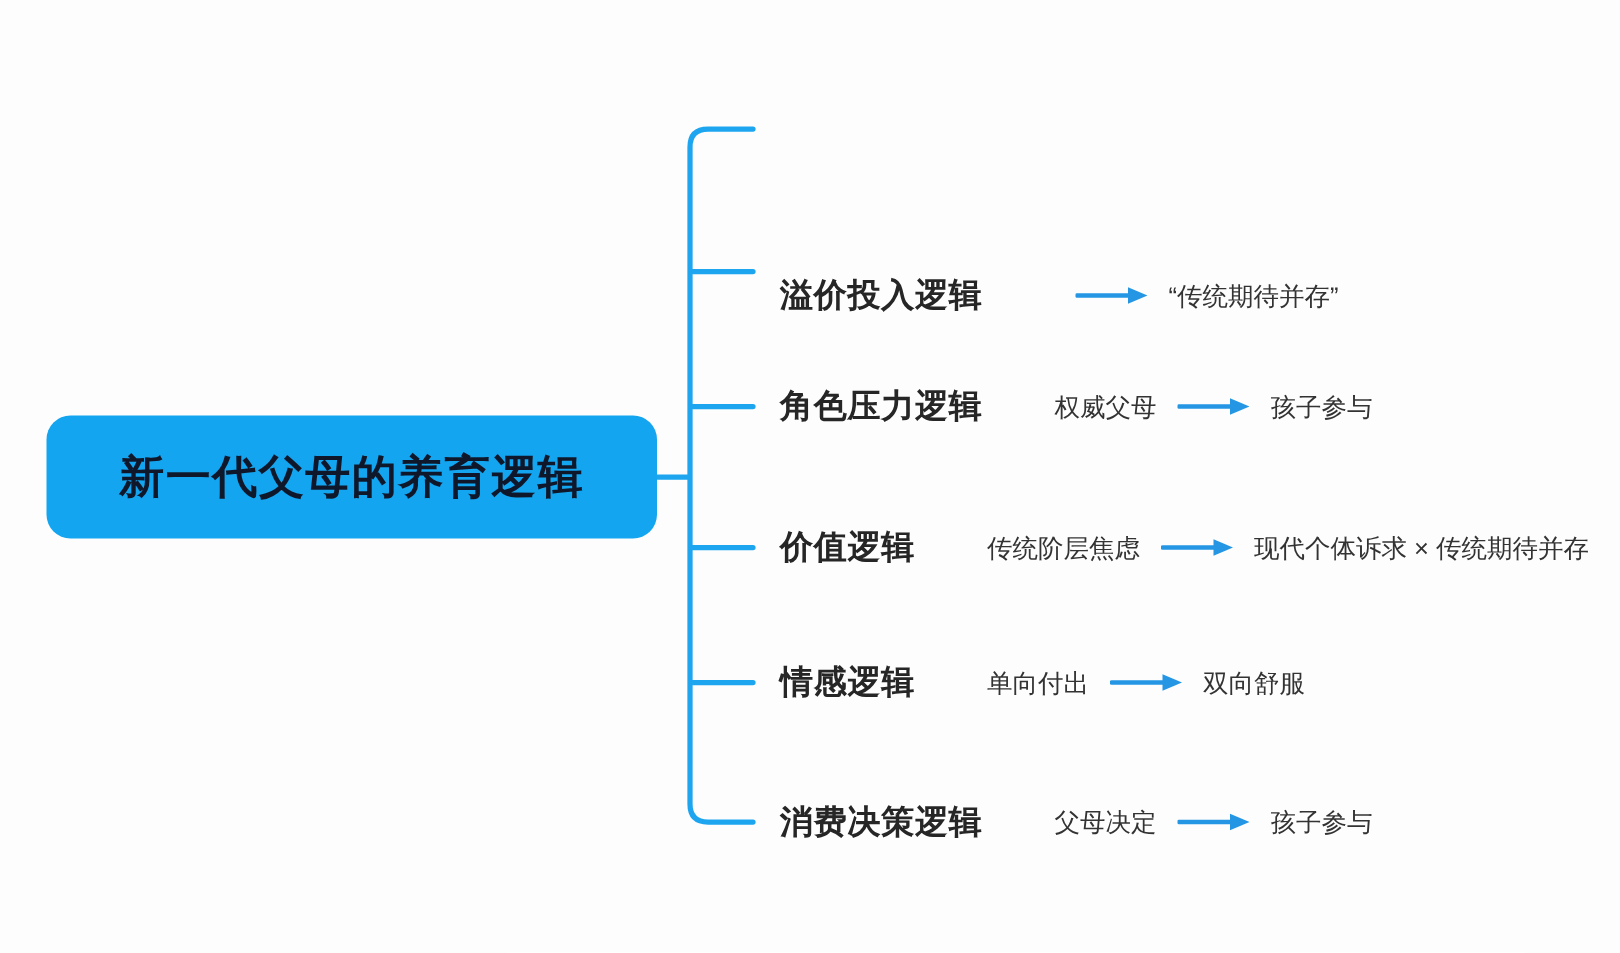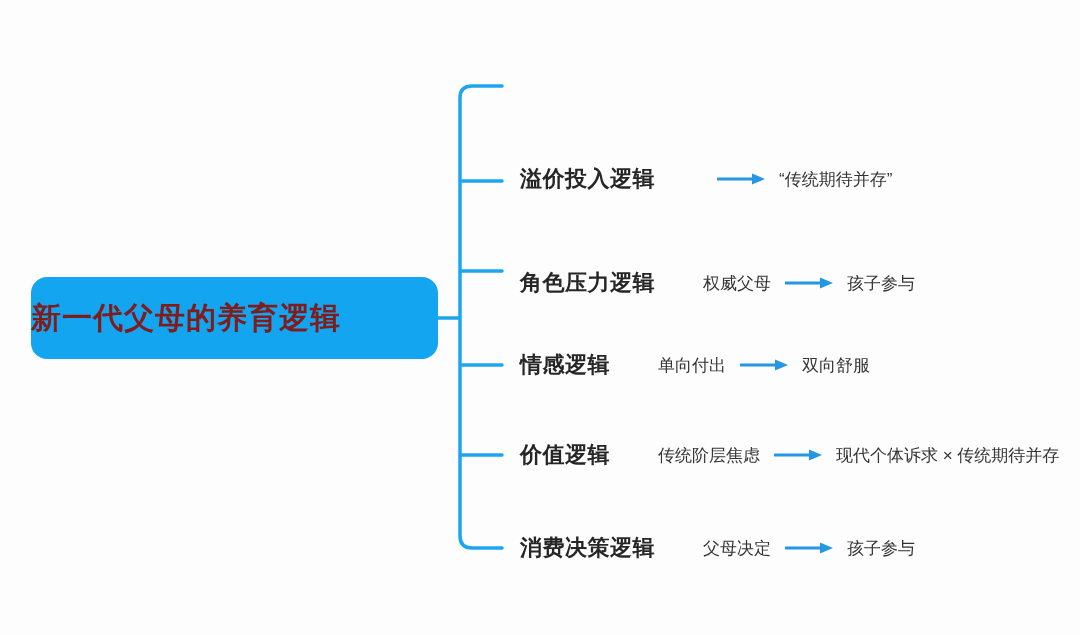--- a/index.html
+++ b/index.html
@@ -12,35 +12,35 @@
   }
   .connectors{
     position:absolute;left:0;top:0;width:1080px;height:635px;
     pointer-events:none;
   }
   .root-node{
     position:absolute;left:31px;top:277px;
     width:407px;height:82px;
     background:#14a5f0;
     border-radius:16px;
-    display:flex;align-items:center;justify-content:flex-start;
-    color:#7f1d1d;
+    display:flex;align-items:center;justify-content:center;
+    color:#0f172a;
     font-size:30px;font-weight:700;
     letter-spacing:1px;
     white-space:nowrap;
   }
   .branch-row{
     position:absolute;left:520px;
     transform:translateY(-50%);
     display:flex;align-items:center;
     white-space:nowrap;
   }
   .branch-row:nth-of-type(1){top:86px;}
-  .branch-row:nth-of-type(2){top:179px;}
-  .branch-row:nth-of-type(3){top:271px;margin-top:12px;}
+  .branch-row:nth-of-type(2){top:197px;}
+  .branch-row:nth-of-type(3){top:271px;}
   .branch-row:nth-of-type(4){top:365px;}
   .branch-row:nth-of-type(5){top:455px;}
   .branch-row:nth-of-type(6){top:548px;}
   .branch-label{
     font-size:22px;font-weight:700;color:#262626;
     margin-right:48px;
     letter-spacing:0.5px;
   }
   .from-text,.to-text{
     font-size:17px;color:#333333;
@@ -82,37 +82,37 @@
     <span class="branch-label">角色压力逻辑</span>
     <span class="from-text">权威父母</span>
     <svg class="arrow" width="48" height="14" viewBox="0 0 48 14">
       <line x1="1" y1="7" x2="36" y2="7" stroke="#2596e4" stroke-width="3" stroke-linecap="round"></line>
       <polygon points="35,1.5 48,7 35,12.5" fill="#2596e4"></polygon>
     </svg>
     <span class="to-text">孩子参与</span>
   </div>
 
   <div class="branch-row">
+    <span class="branch-label">价值逻辑</span>
+    <span class="from-text">传统阶层焦虑</span>
+    <svg class="arrow" width="48" height="14" viewBox="0 0 48 14">
+      <line x1="1" y1="7" x2="36" y2="7" stroke="#2596e4" stroke-width="3" stroke-linecap="round"></line>
+      <polygon points="35,1.5 48,7 35,12.5" fill="#2596e4"></polygon>
+    </svg>
+    <span class="to-text">现代个体诉求 × 传统期待并存</span>
+  </div>
+
+  <div class="branch-row">
     <span class="branch-label">情感逻辑</span>
     <span class="from-text">单向付出</span>
     <svg class="arrow" width="48" height="14" viewBox="0 0 48 14">
       <line x1="1" y1="7" x2="36" y2="7" stroke="#2596e4" stroke-width="3" stroke-linecap="round"></line>
       <polygon points="35,1.5 48,7 35,12.5" fill="#2596e4"></polygon>
     </svg>
     <span class="to-text">双向舒服</span>
-  </div>
-
-  <div class="branch-row">
-    <span class="branch-label">价值逻辑</span>
-    <span class="from-text">传统阶层焦虑</span>
-    <svg class="arrow" width="48" height="14" viewBox="0 0 48 14">
-      <line x1="1" y1="7" x2="36" y2="7" stroke="#2596e4" stroke-width="3" stroke-linecap="round"></line>
-      <polygon points="35,1.5 48,7 35,12.5" fill="#2596e4"></polygon>
-    </svg>
-    <span class="to-text">现代个体诉求 × 传统期待并存</span>
   </div>
 
 
   <div class="branch-row">
     <span class="branch-label">消费决策逻辑</span>
     <span class="from-text">父母决定</span>
     <svg class="arrow" width="48" height="14" viewBox="0 0 48 14">
       <line x1="1" y1="7" x2="36" y2="7" stroke="#2596e4" stroke-width="3" stroke-linecap="round"></line>
       <polygon points="35,1.5 48,7 35,12.5" fill="#2596e4"></polygon>
     </svg>

